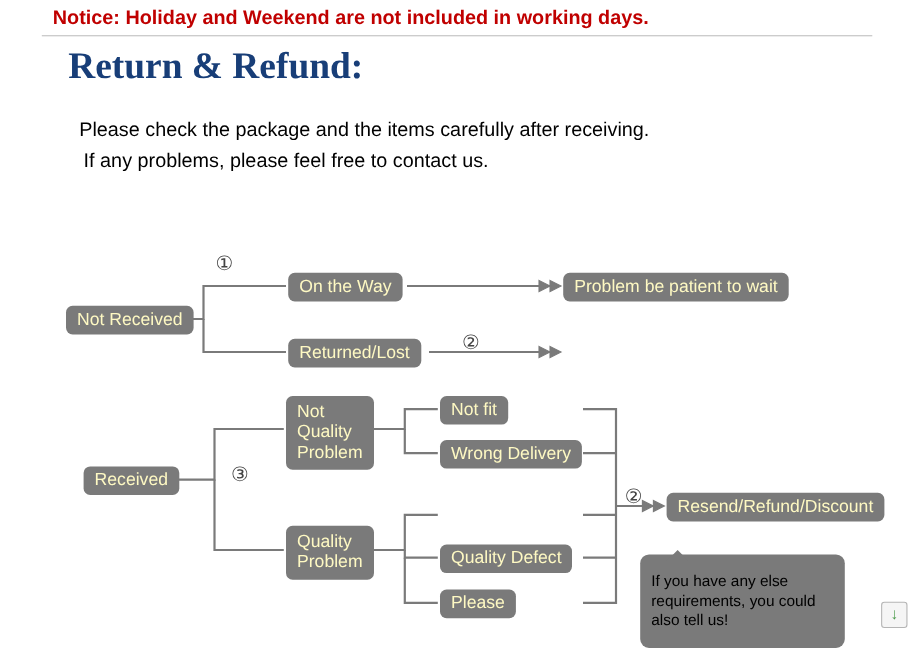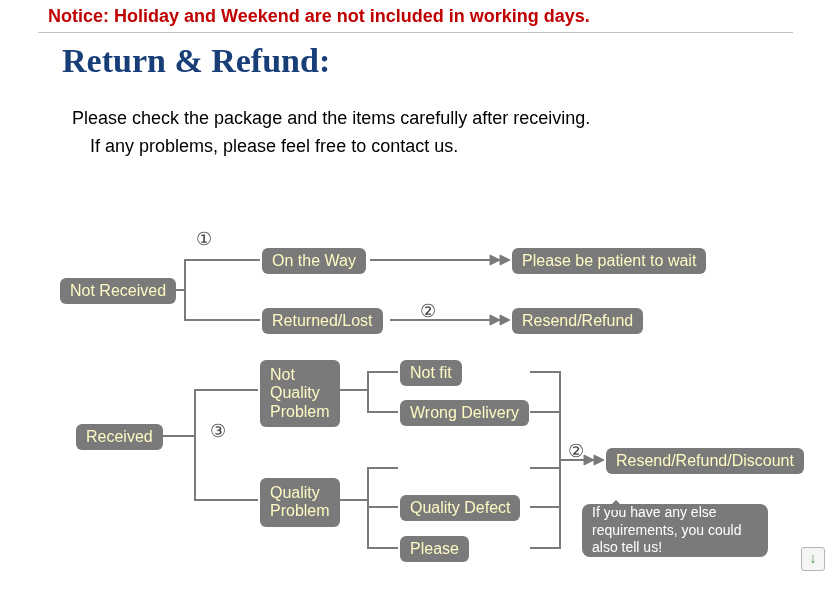--- a/index.html
+++ b/index.html
@@ -2,26 +2,26 @@
 <html><head>
 <meta charset="utf-8">
 <style>
   html,body{margin:0;padding:0;background:#fff;font-family:Arial,Helvetica,sans-serif;color:#000;}
   #canvas{position:relative;width:831px;height:603px;overflow:hidden;}
   .abs{position:absolute;}
   .notice{color:#c00000;font-weight:bold;font-size:18px;top:6px;left:48px;}
   .hr{height:1px;background:#c0c0c0;left:38px;right:38px;top:32px;}
   .title{color:#183e78;font-weight:900;font-family:Georgia,'Times New Roman',serif;font-size:34px;top:42px;left:62px;}
   .intro1{font-size:18px;top:108px;left:72px;}
-  .intro2{font-size:18px;top:136px;left:90px;}
+  .intro2{font-size:18px;top:136px;left:76px;}
   .guide{font-size:22px;top:174px;left:60px;}
   .node{background:#7a7a7a;color:#fef9c3;border-radius:6px;padding:4px 10px;font-size:16px;line-height:1.15;white-space:pre;text-align:left;}
   .node.big{padding:6px 10px;}
   .circ{font-size:18px;color:#444;}
-  .speech{background:#7a7a7a;color:#ffffff;border-radius:8px;padding:0 10px;font-size:14px;line-height:1.25;text-align:left;}
+  .speech{background:#7a7a7a;color:#000000;border-radius:8px;padding:16px 10px;font-size:14px;line-height:1.25;text-align:left;}
   .speech::before{content:"";position:absolute;top:-14px;left:24px;border:10px solid transparent;border-bottom-color:#7a7a7a;}
   .scrollbtn{position:absolute;right:6px;bottom:32px;width:22px;height:22px;border:1px solid #b5b5b5;border-radius:3px;background:#f5f5f5;color:#4a9a4a;font-size:14px;line-height:20px;text-align:center;}
   svg{position:absolute;inset:0;width:831px;height:603px;pointer-events:none;}
   svg path, svg line{stroke:#7a7a7a;stroke-width:2;fill:none;}
   .arrow{stroke:#7a7a7a;fill:#7a7a7a;}
   .dbl line{stroke-width:2;}
 </style>
 </head>
 <body>
 
@@ -73,22 +73,21 @@
   <div class="abs intro2">If any problems, please feel free to contact us.</div>
 
   <span class="abs circ" style="top:228px;left:196px">①</span>
   <span class="abs circ" style="top:300px;left:420px">②</span>
   <span class="abs circ" style="top:440px;left:568px">②</span>
   <span class="abs circ" style="top:420px;left:210px">③</span>
 
   <div class="abs node" style="top:278px;left:60px">Not Received</div>
   <div class="abs node" style="top:248px;left:262px">On the Way</div>
   <div class="abs node" style="top:308px;left:262px">Returned/Lost</div>
-  <div class="abs node" style="top:248px;left:512px">Please be patient to wait</div>
-  <div class="abs node" style="top:308px;left:512px">Resend/Refund</div>
+  <div class="abs node" style="top:248px;left:512px">Problem be patient to wait</div>
 
   <div class="abs node" style="top:424px;left:76px">Received</div>
   <div class="abs node big" style="top:360px;left:260px">Not
 Quality
 Problem</div>
   <div class="abs node big" style="top:478px;left:260px">Quality
 Problem</div>
 
   <div class="abs node" style="top:360px;left:400px">Not fit</div>
   <div class="abs node" style="top:400px;left:400px">Wrong Delivery</div>

